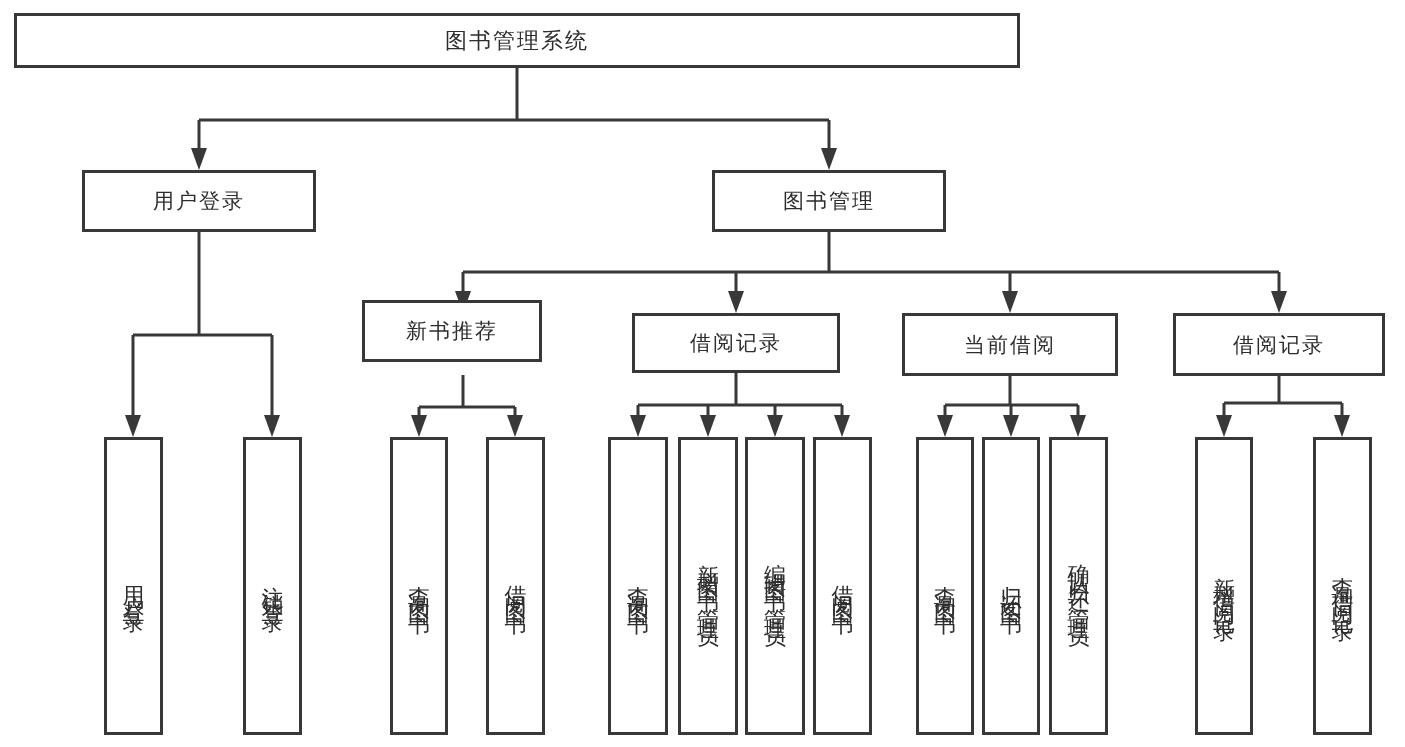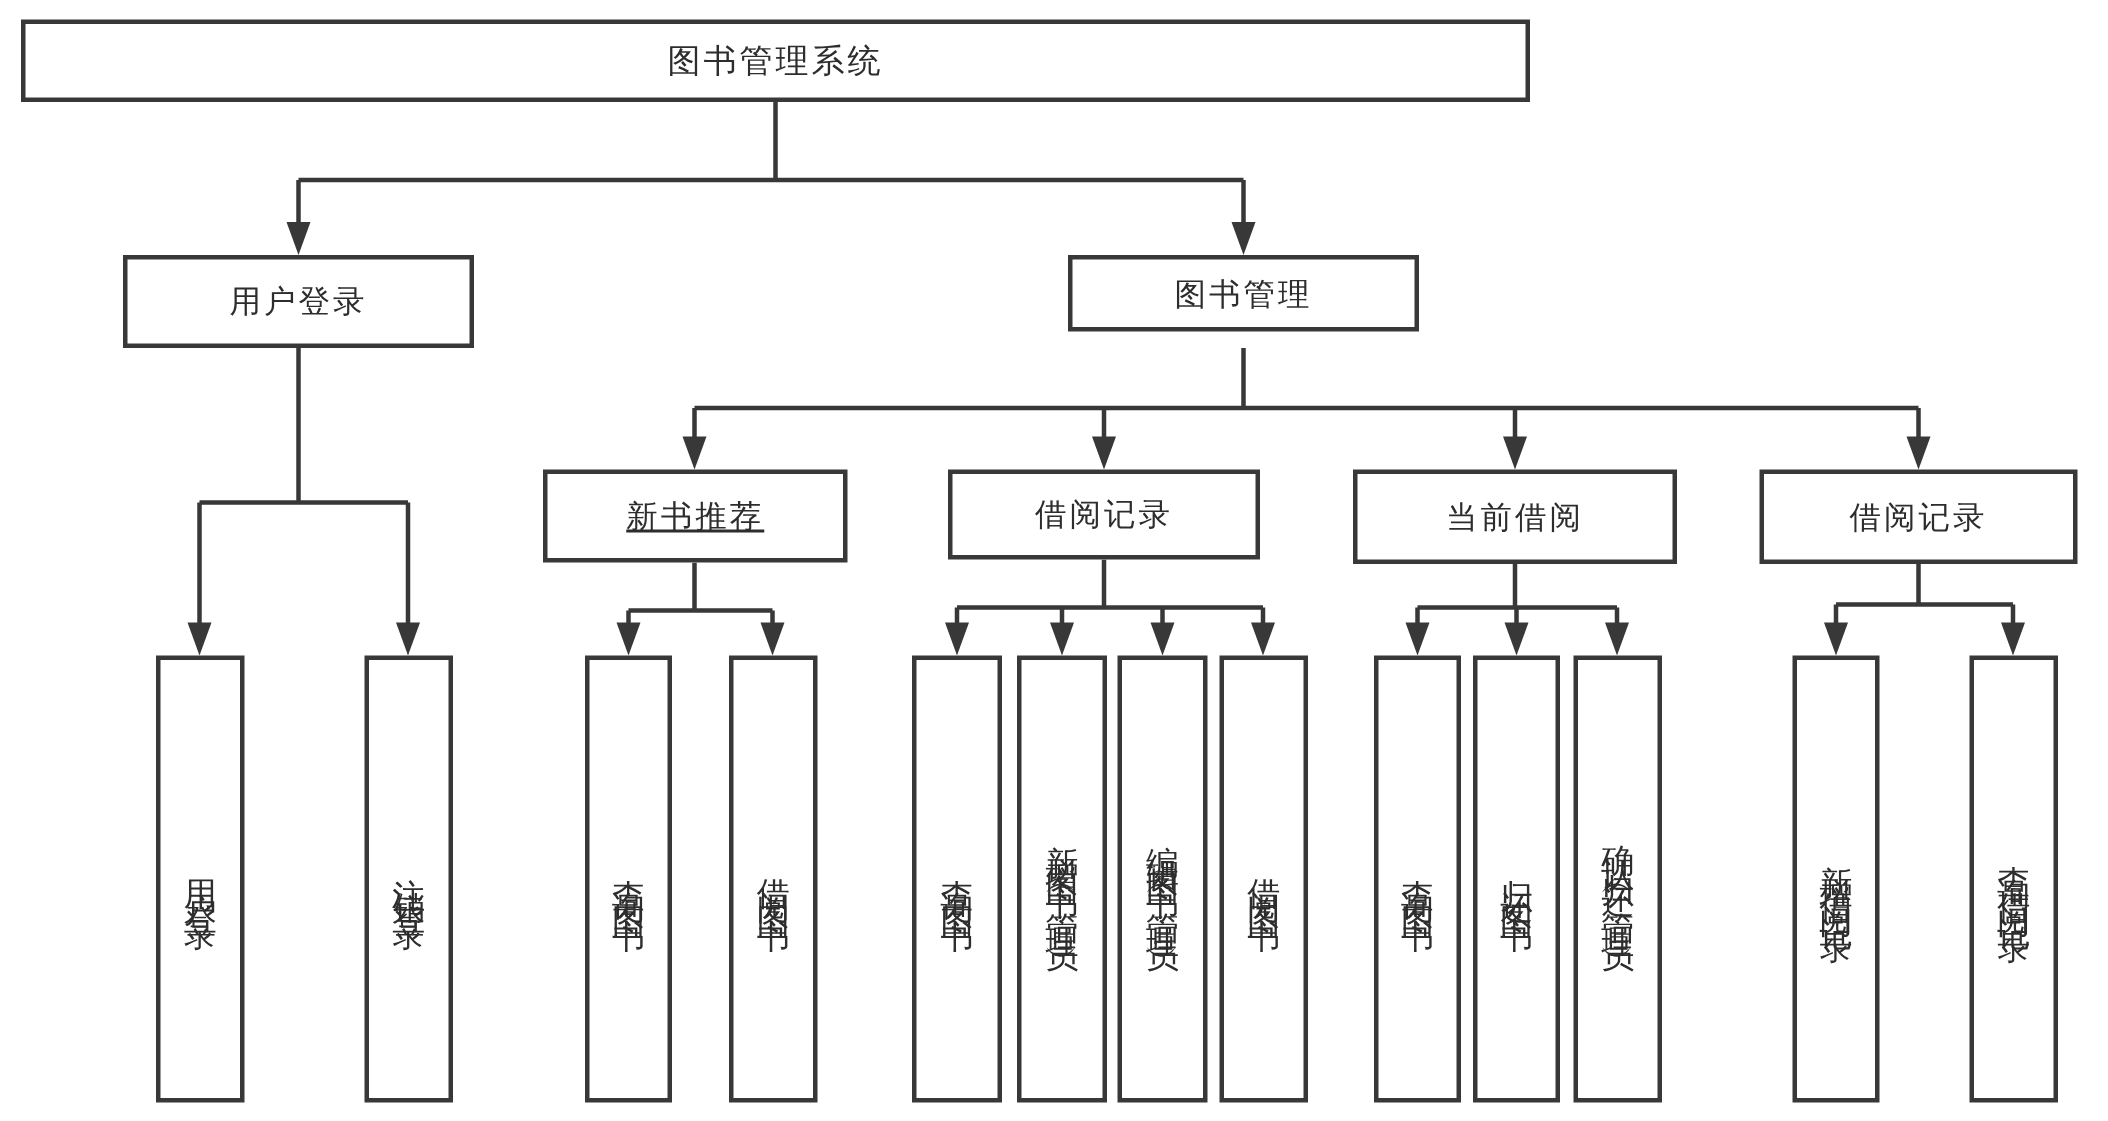--- a/index.html
+++ b/index.html
@@ -111,23 +111,23 @@
     <g>
       <path d="M1279 376 V403 M1224 403 H1342 M1224 403 V417 M1342 403 V417"></path>
       <polygon points="1216,415 1232,415 1224,437"></polygon>
       <polygon points="1334,415 1350,415 1342,437"></polygon>
     </g>
   </svg>
 
   <div class="box root" style="left:14px; top:13px; width:1006px; height:55px;">图书管理系统</div>
 
   <div class="box" style="left:82px; top:170px; width:234px; height:62px;">用户登录</div>
-  <div class="box" style="left:712px; top:170px; width:234px; height:51px;">图书管理</div>
+  <div class="box" style="left:712px; top:170px; width:234px; height:62px;">图书管理</div>
 
-  <div class="box" style="left:362px; top:313px; width:203px; height:62px;text-decoration:underline;">新书推荐</div>
+  <div class="box" style="left:362px; top:300px; width:180px; height:62px;">新书推荐</div>
   <div class="box" style="left:632px; top:313px; width:208px; height:60px;">借阅记录</div>
   <div class="box" style="left:902px; top:313px; width:216px; height:63px;font-family:Liberation Serif, serif;">当前借阅</div>
   <div class="box" style="left:1173px; top:313px; width:212px; height:63px;">借阅记录</div>
 
   <div class="box vbox" style="left:104px; top:437px; width:59px; height:298px;">用户登录</div>
   <div class="box vbox" style="left:243px; top:437px; width:59px; height:298px;">注销登录</div>
 
   <div class="box vbox" style="left:390px; top:437px; width:58px; height:298px;">查询图书</div>
   <div class="box vbox" style="left:486px; top:437px; width:59px; height:298px;">借阅图书</div>
 

